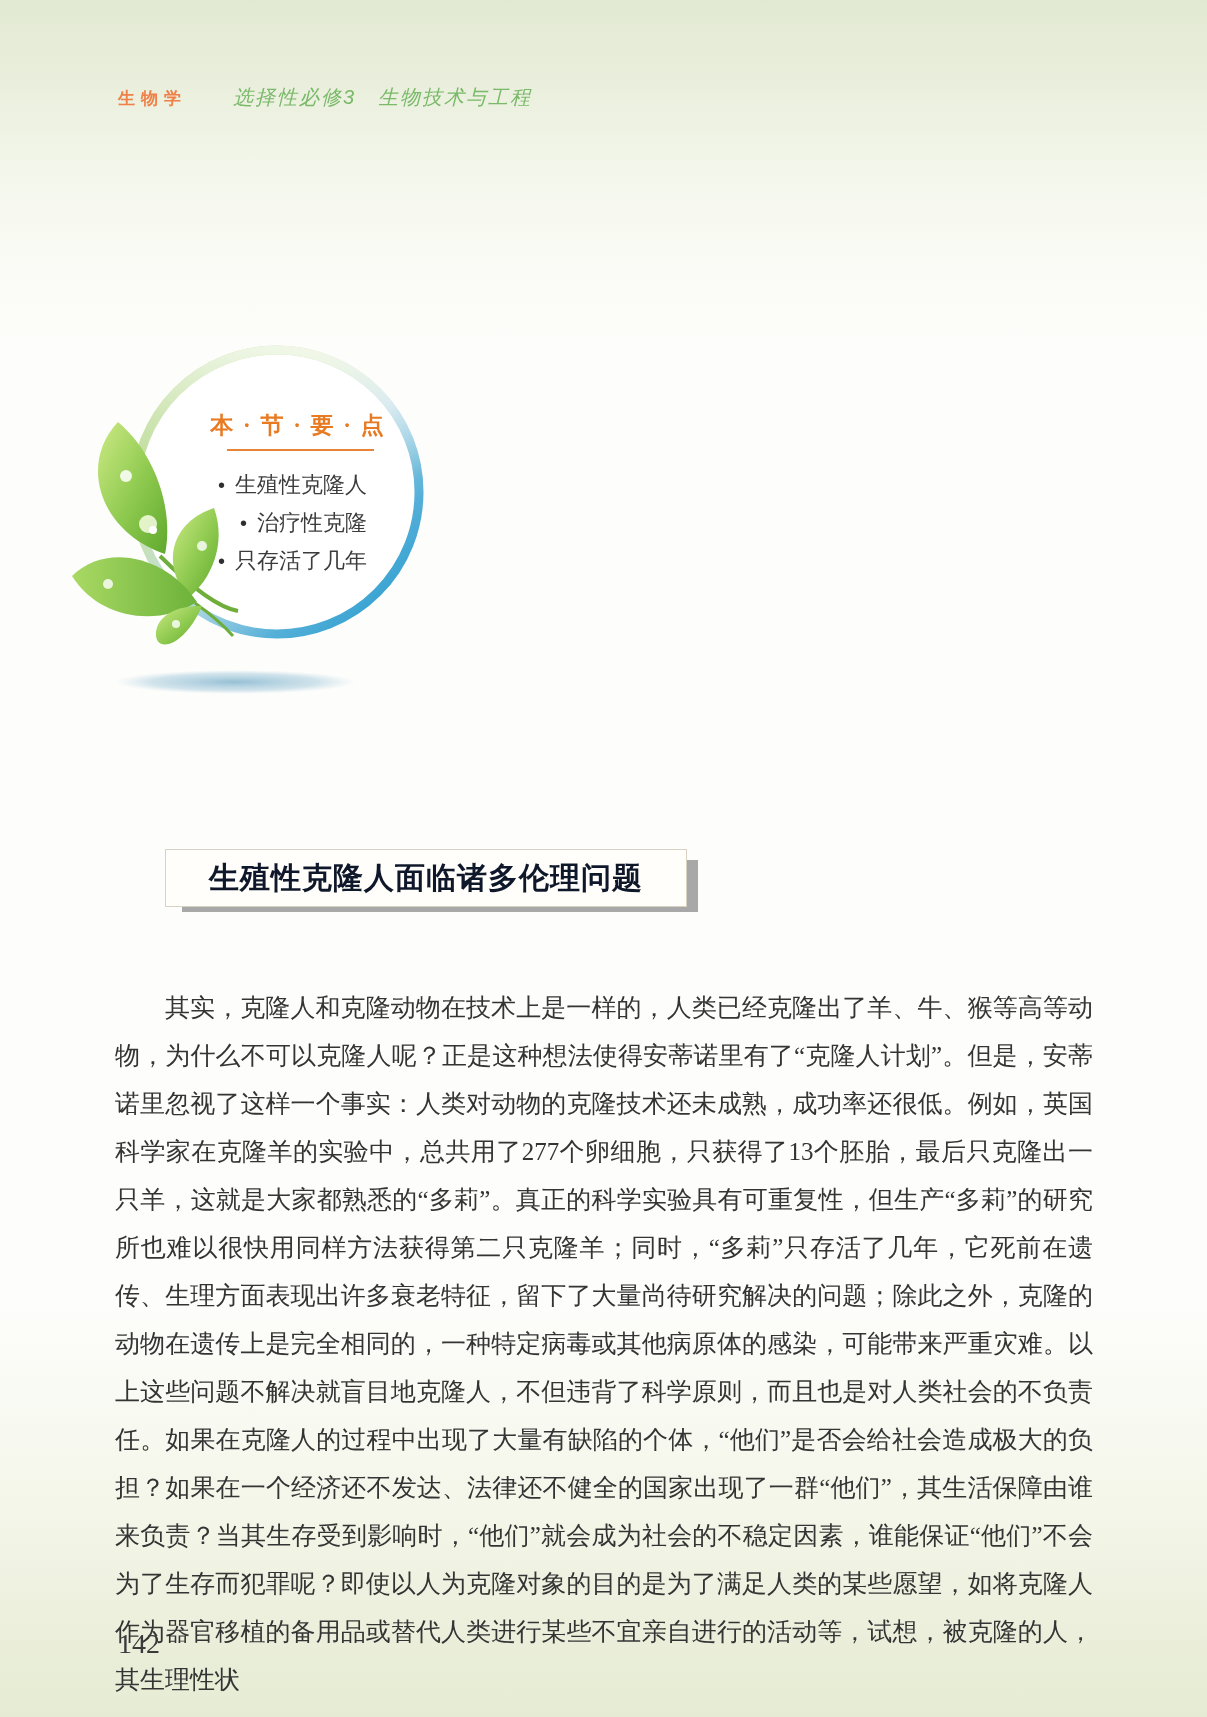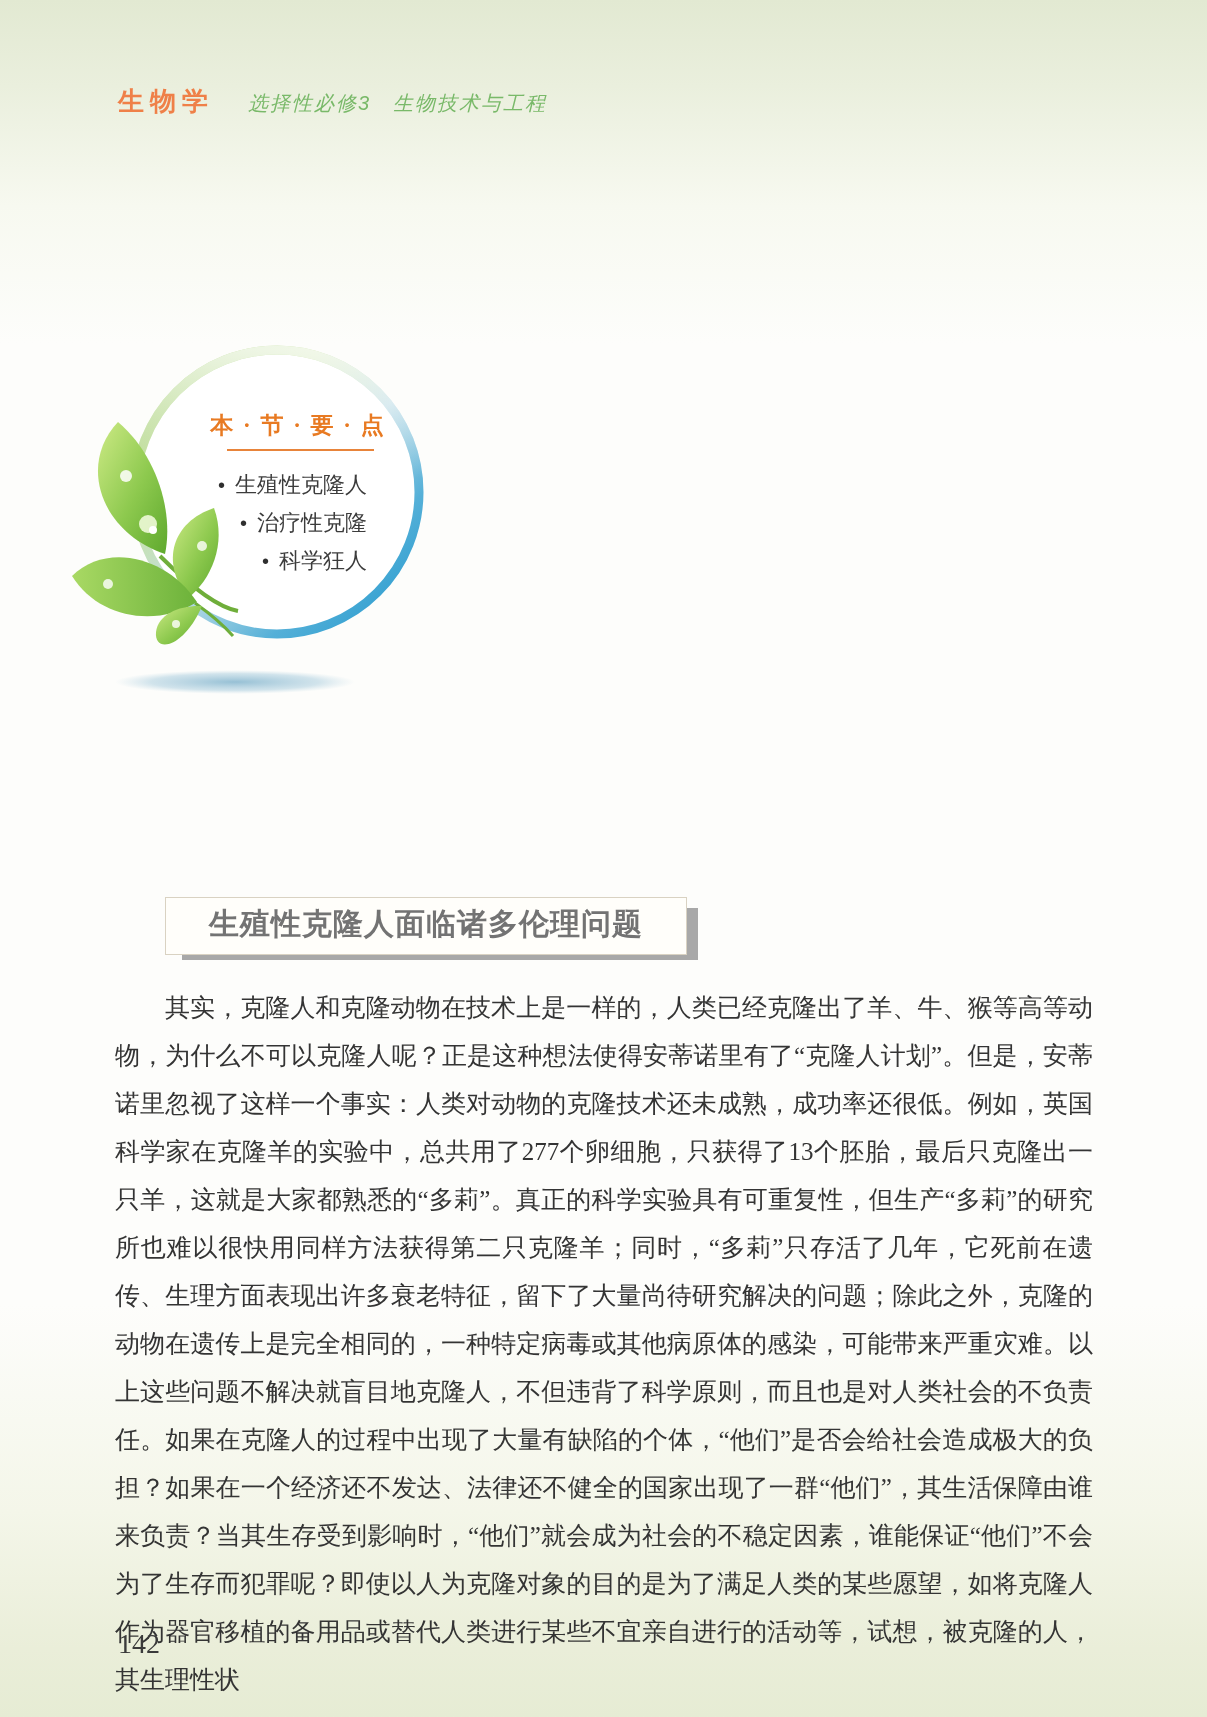--- a/index.html
+++ b/index.html
@@ -13,24 +13,24 @@
       #e2e9d2 0%, #eaefdd 5%, #f7f9f0 12%, #fdfdfb 20%,
       #fdfdfb 76%, #f4f6e9 88%, #eaeed9 96%, #e6ecd4 100%);
     color:#333;
   }
   .abs{position:absolute;}
 
   
   .hdr{left:118px;top:84px;white-space:nowrap;}
   .hdr-subject{
     font-family:"Liberation Sans","DejaVu Sans",sans-serif;
-    font-weight:bold;font-size:26px;letter-spacing:6px;color:#ef8048;
+    font-weight:bold;font-size:17px;letter-spacing:6px;color:#ef8048;
   }
   .hdr-course{
-    font-style:italic;font-size:20px;color:#79b969;margin-left:34px;
+    font-style:italic;font-size:20px;color:#79b969;margin-left:46px;
     letter-spacing:2px;
     font-family:"Liberation Sans","DejaVu Sans",sans-serif;
     text-align:center;
   }
 
   
   .title{
     left:115px;top:262px;width:975px;padding-left:130px;box-sizing:content-box;
     text-align:center;font-size:34px;font-weight:bold;color:#277a45;
     letter-spacing:2px;width:845px;
@@ -61,26 +61,26 @@
     text-align:justify;text-indent:2em;
   }
   .intro-full{
     left:115px;top:711px;width:978px;
     font-size:25px;line-height:42px;color:#343434;
     text-align:justify;
   }
 
   
   .sec-box{
-    left:165px;top:897px;width:520px;height:56px;
+    left:165px;top:849px;width:520px;height:56px;
     background:#fffefa;border:1px solid #d9d2c2;
     box-shadow:14px 8px 0 -3px #a8a8a8;
     text-align:center;line-height:56px;
-    font-family:Liberation Mono, monospace;
-    font-size:30px;font-weight:bold;color:#737373;letter-spacing:1px;
+    font-family:Liberation Serif, serif;
+    font-size:30px;font-weight:bold;color:#0f172a;letter-spacing:1px;
   }
 
   
   .body-par{
     left:115px;top:984px;width:978px;
     font-size:25px;line-height:48px;color:#343434;
     text-align:justify;text-indent:2em;
   }
 
   
@@ -145,21 +145,21 @@
       <circle cx="142" cy="240" r="5" fill="#ffffff" opacity="0.8"></circle>
       <circle cx="48" cy="278" r="5" fill="#ffffff" opacity="0.8"></circle>
       <circle cx="116" cy="318" r="4" fill="#ffffff" opacity="0.8"></circle>
     </svg>
 
     <div class="kp-heading">本 · 节 · 要 · 点</div>
     <div class="kp-underline"></div>
     <div class="kp-list">
       <div class="kp-item"><span class="kp-dot">•</span><span>生殖性克隆人</span></div>
       <div class="kp-item"><span class="kp-dot">•</span><span>治疗性克隆</span></div>
-      <div class="kp-item"><span class="kp-dot">•</span><span>科学狂人</span></div>
+      <div class="kp-item"><span class="kp-dot">•</span><span>只存活了几年</span></div>
     </div>
   </div>
 
 
 
   <div class="abs sec-box">生殖性克隆人面临诸多伦理问题</div>
 
   <div class="abs body-par">其实，克隆人和克隆动物在技术上是一样的，人类已经克隆出了羊、牛、猴等高等动物，为什么不可以克隆人呢？正是这种想法使得安蒂诺里有了“克隆人计划”。但是，安蒂诺里忽视了这样一个事实：人类对动物的克隆技术还未成熟，成功率还很低。例如，英国科学家在克隆羊的实验中，总共用了277个卵细胞，只获得了13个胚胎，最后只克隆出一只羊，这就是大家都熟悉的“多莉”。真正的科学实验具有可重复性，但生产“多莉”的研究所也难以很快用同样方法获得第二只克隆羊；同时，“多莉”只存活了几年，它死前在遗传、生理方面表现出许多衰老特征，留下了大量尚待研究解决的问题；除此之外，克隆的动物在遗传上是完全相同的，一种特定病毒或其他病原体的感染，可能带来严重灾难。以上这些问题不解决就盲目地克隆人，不但违背了科学原则，而且也是对人类社会的不负责任。如果在克隆人的过程中出现了大量有缺陷的个体，“他们”是否会给社会造成极大的负担？如果在一个经济还不发达、法律还不健全的国家出现了一群“他们”，其生活保障由谁来负责？当其生存受到影响时，“他们”就会成为社会的不稳定因素，谁能保证“他们”不会为了生存而犯罪呢？即使以人为克隆对象的目的是为了满足人类的某些愿望，如将克隆人作为器官移植的备用品或替代人类进行某些不宜亲自进行的活动等，试想，被克隆的人，其生理性状</div>
 
   <div class="abs pageno">142</div>

